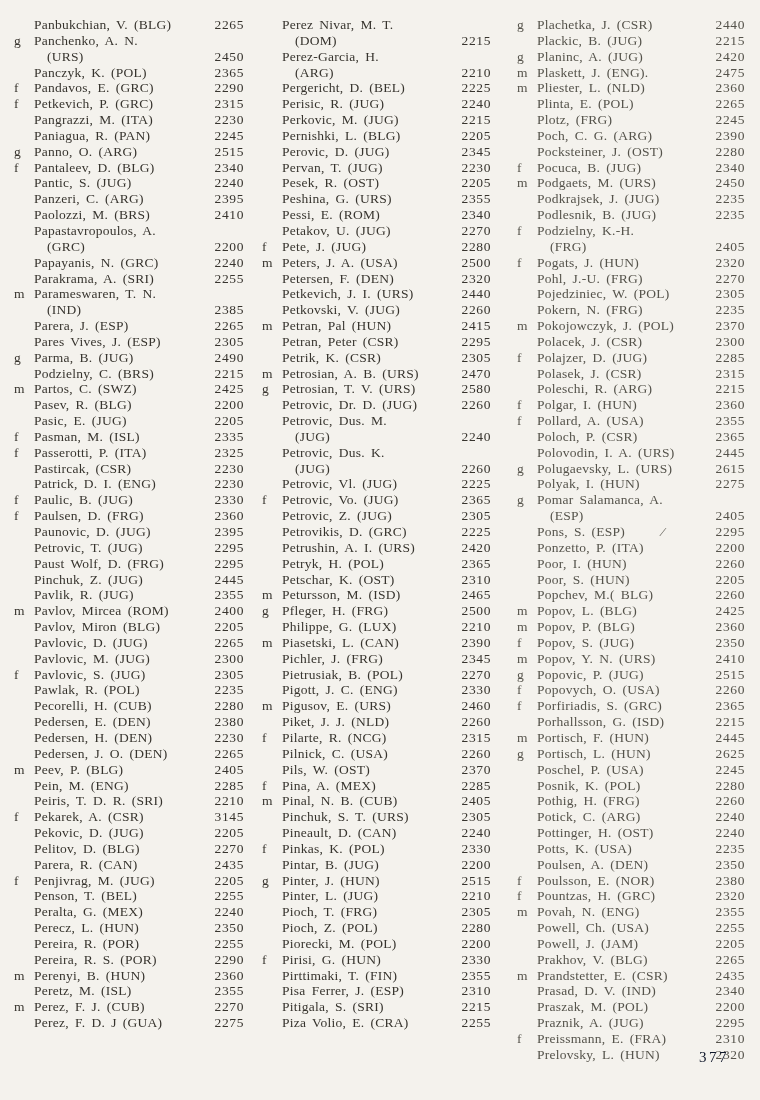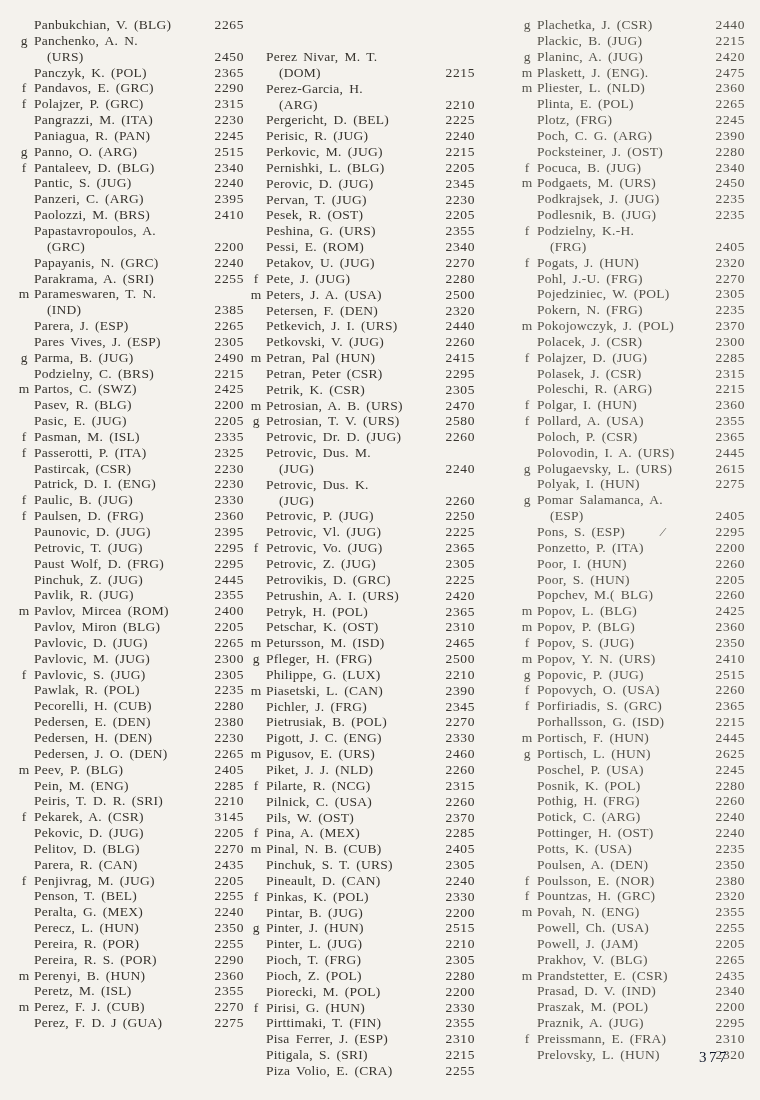--- a/index.html
+++ b/index.html
@@ -18,28 +18,27 @@
     height: 1100px;
     background: #f4f2ed;
     overflow: hidden;
   }
   .columns {
     position: absolute;
     top: 17px;
     left: 14px;
     right: 14px;
     height: 1050px;
-    text-align: center;
   }
   .col {
     position: absolute;
     top: 0;
   }
   .col[data-col="0"] { left: 0;     width: 230px; }
-  .col[data-col="1"] { left: 232px; width: 229px; margin-top: 32px; }
+  .col[data-col="1"] { left: 248px; width: 229px; }
   .col[data-col="2"] { left: 503px; width: 228px; }
 
   .entry { display: flex; align-items: baseline; }
   .tl {
     flex: 0 0 20px;
     font-size: 13.5px;
     line-height: 15.85px;
   }
   .ebody { flex: 1; min-width: 0; }
   .ln {
@@ -115,21 +114,21 @@
               <span class="nm">Pandavos, E. (GRC)</span>
               <span class="rt">2290</span>
             </div>
           </span>
   </div>
 
   <div class="entry">
     <span class="tl">f</span>
     <span class="ebody">
             <div class="ln">
-              <span class="nm">Polajzer, P. (GRC)</span>
+              <span class="nm">Petkevich, P. (GRC)</span>
               <span class="rt">2315</span>
             </div>
           </span>
   </div>
 
   <div class="entry">
     <span class="tl"></span>
     <span class="ebody">
             <div class="ln">
               <span class="nm">Pangrazzi, M. (ITA)</span>
@@ -951,29 +950,20 @@
             <div class="ln">
               <span class="nm">Petrovic, Dus. K.</span>
             </div>
             <div class="ln cont">
               <span class="nm">(JUG)</span>
               <span class="rt">2260</span>
             </div>
           </span>
   </div>
 
-  <div class="entry">
-    <span class="tl"></span>
-    <span class="ebody">
-            <div class="ln">
-              <span class="nm">Petrovic, P. (JUG)</span>
-              <span class="rt">2250</span>
-            </div>
-          </span>
-  </div>
 
   <div class="entry">
     <span class="tl"></span>
     <span class="ebody">
             <div class="ln">
               <span class="nm">Petrovic, Vl. (JUG)</span>
               <span class="rt">2225</span>
             </div>
           </span>
   </div>

